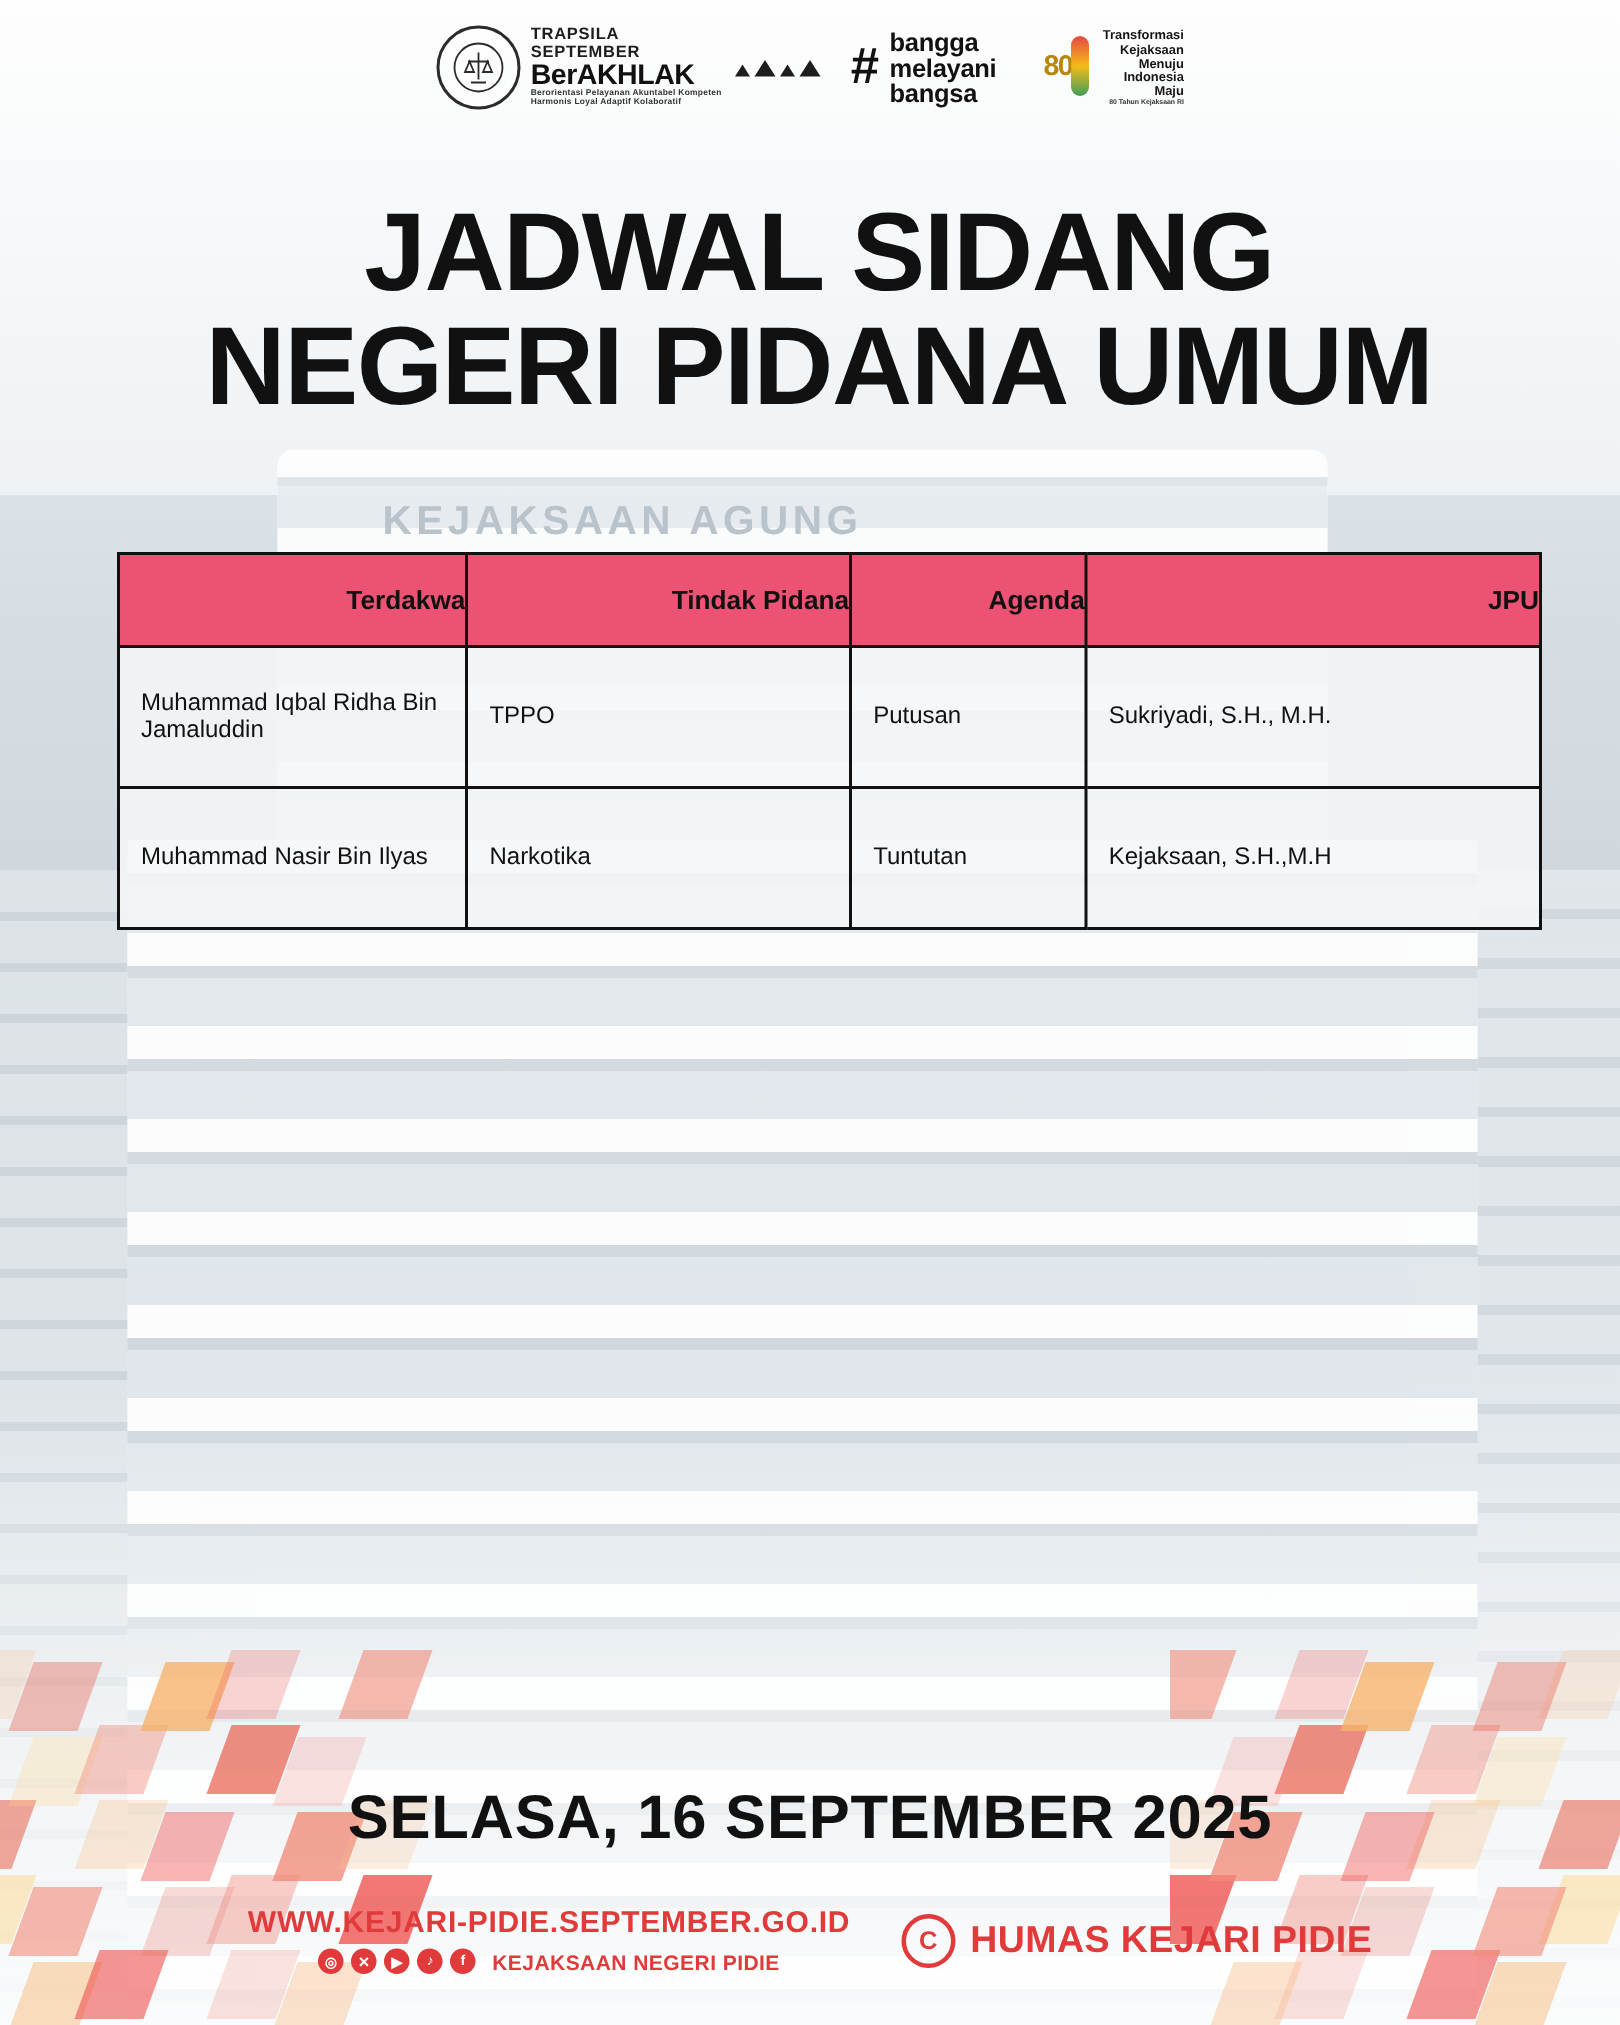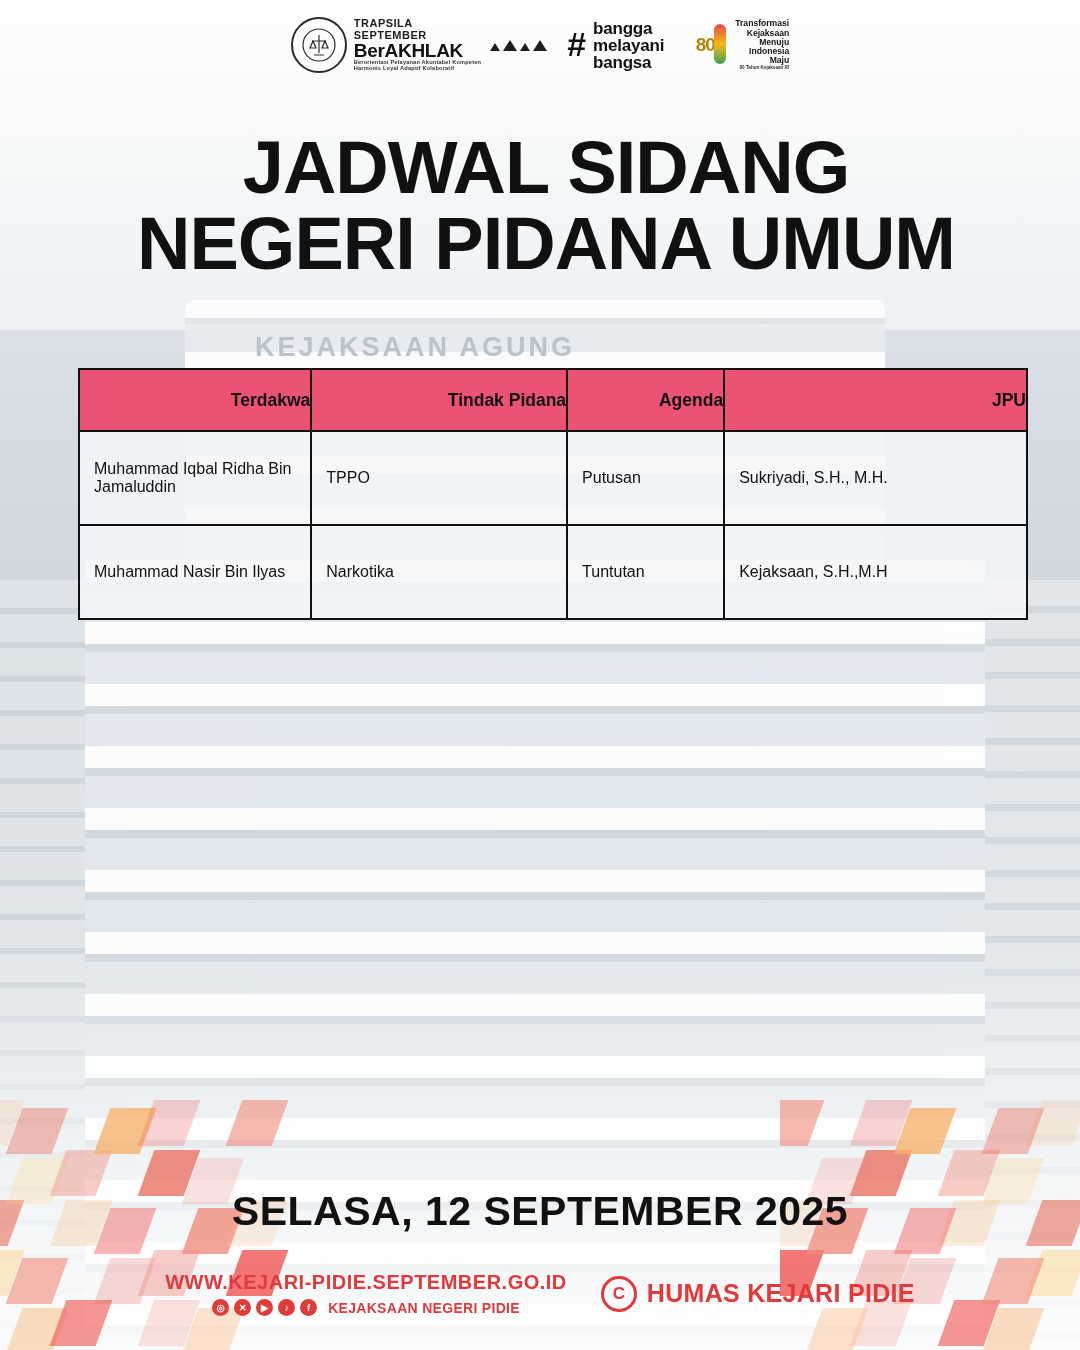--- a/index.html
+++ b/index.html
@@ -332,21 +332,21 @@
       <tr>
         <td>Muhammad Nasir Bin Ilyas</td>
         <td>Narkotika</td>
         <td>Tuntutan</td>
         <td>Kejaksaan, S.H.,M.H</td>
       </tr>
     </tbody>
   </table>
 </div>
 
-<div class="date">SELASA,  12 SEPTEMBER 2025</div>
+<div class="date">SELASA,  16 SEPTEMBER 2025</div>
 
 <div class="footer">
   <div class="foot-left">
     <div class="foot-url">WWW.KEJARI-PIDIE.SEPTEMBER.GO.ID</div>
     <div class="foot-social">
       <span class="soc round">◎</span>
       <span class="soc round">✕</span>
       <span class="soc round">▶</span>
       <span class="soc round">♪</span>
       <span class="soc round">f</span>

